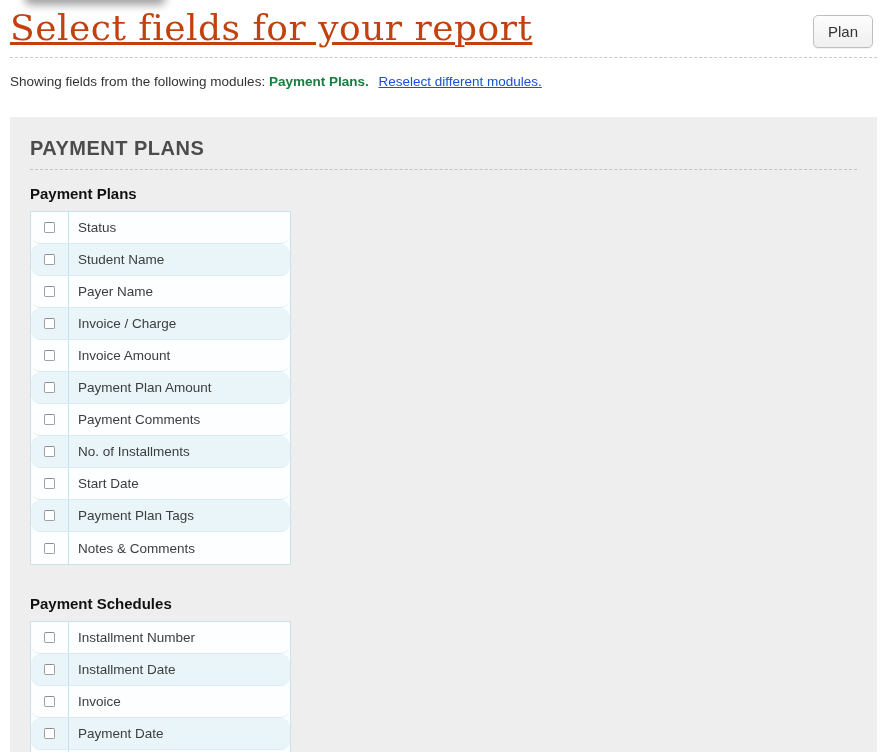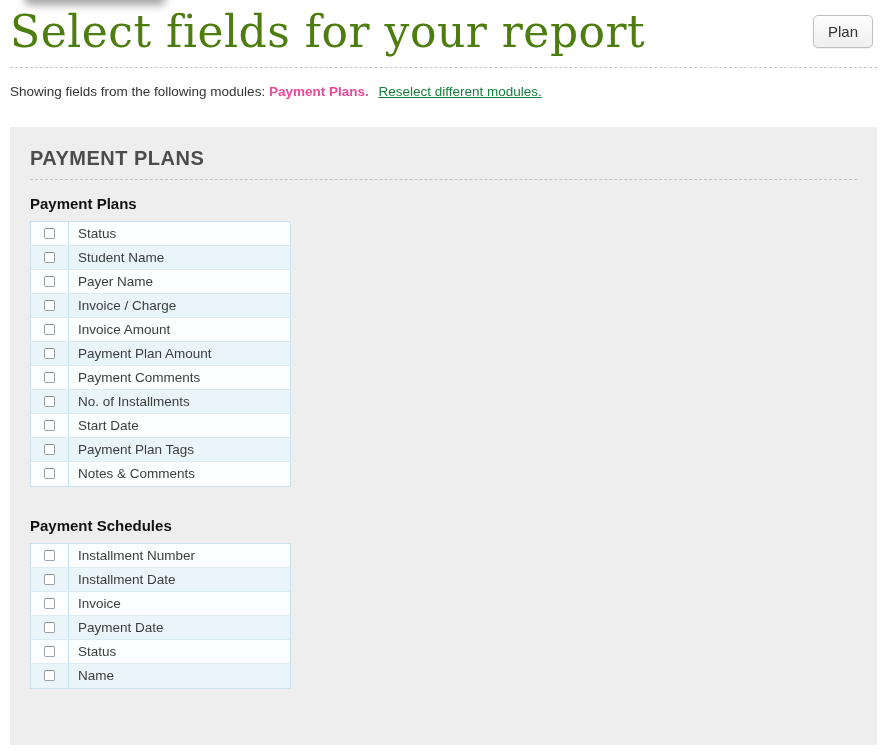--- a/index.html
+++ b/index.html
@@ -25,24 +25,25 @@
 
   .header-row {
     display: flex;
     justify-content: space-between;
     align-items: flex-start;
     padding-top: 7px;
   }
   .page-title {
     font-family: "DejaVu Serif", serif;
     font-weight: normal;
-    font-size: 44px;
+    font-size: 36px;
     line-height: 1.15;
-    color: #4d7c0f;
+    color: #c2410c;
     letter-spacing: 0.5px;
+    text-decoration: underline;
   }
   .done-btn {
     margin-top: 8px;
     margin-right: 4px;
     padding: 7px 14px;
     font-family: "Liberation Sans", sans-serif;
     font-size: 15px;
     color: #333333;
     background: linear-gradient(#fdfdfd, #efefef);
     border: 1px solid #bfbfbf;
@@ -53,23 +54,23 @@
   .dotted-rule {
     border: none;
     border-top: 1px dashed #c9c9c9;
     margin-top: 9px;
   }
   .subtitle {
     margin-top: 16px;
     font-size: 13.5px;
     color: #333333;
   }
-  .subtitle .modules-bold { font-weight: bold; color: #ec4899; }
+  .subtitle .modules-bold { font-weight: bold; color: #15803d; }
   .subtitle a.reselect-link {
-    color: #15803d;
+    color: #1d4ed8;
     text-decoration: underline;
     margin-left: 6px;
     cursor: pointer;
   }
 
   .panel {
     margin-top: 28px;
     background: #eeeeee;
     width: 867px;
     min-height: 618px;
@@ -95,24 +96,25 @@
     margin-bottom: 9px;
   }
   .field-table {
     width: 261px;
     border: 1px solid #c9e2ee;
     background: #fcfeff;
   }
   .field-row {
     display: flex;
     align-items: stretch;
-    height: 24px;
+    height: 32px;
     background: #fcfeff;
     border-bottom: 1px solid #d9ecf4;
     cursor: pointer;
+    border-radius: 9px;
   }
   .field-row:last-child { border-bottom: none; }
   .field-row:nth-child(even) { background: #e9f5f9; }
   .cb-cell {
     width: 38px;
     display: flex;
     align-items: center;
     justify-content: center;
     border-right: 1px solid #c5e3ef;
     flex: 0 0 38px;

